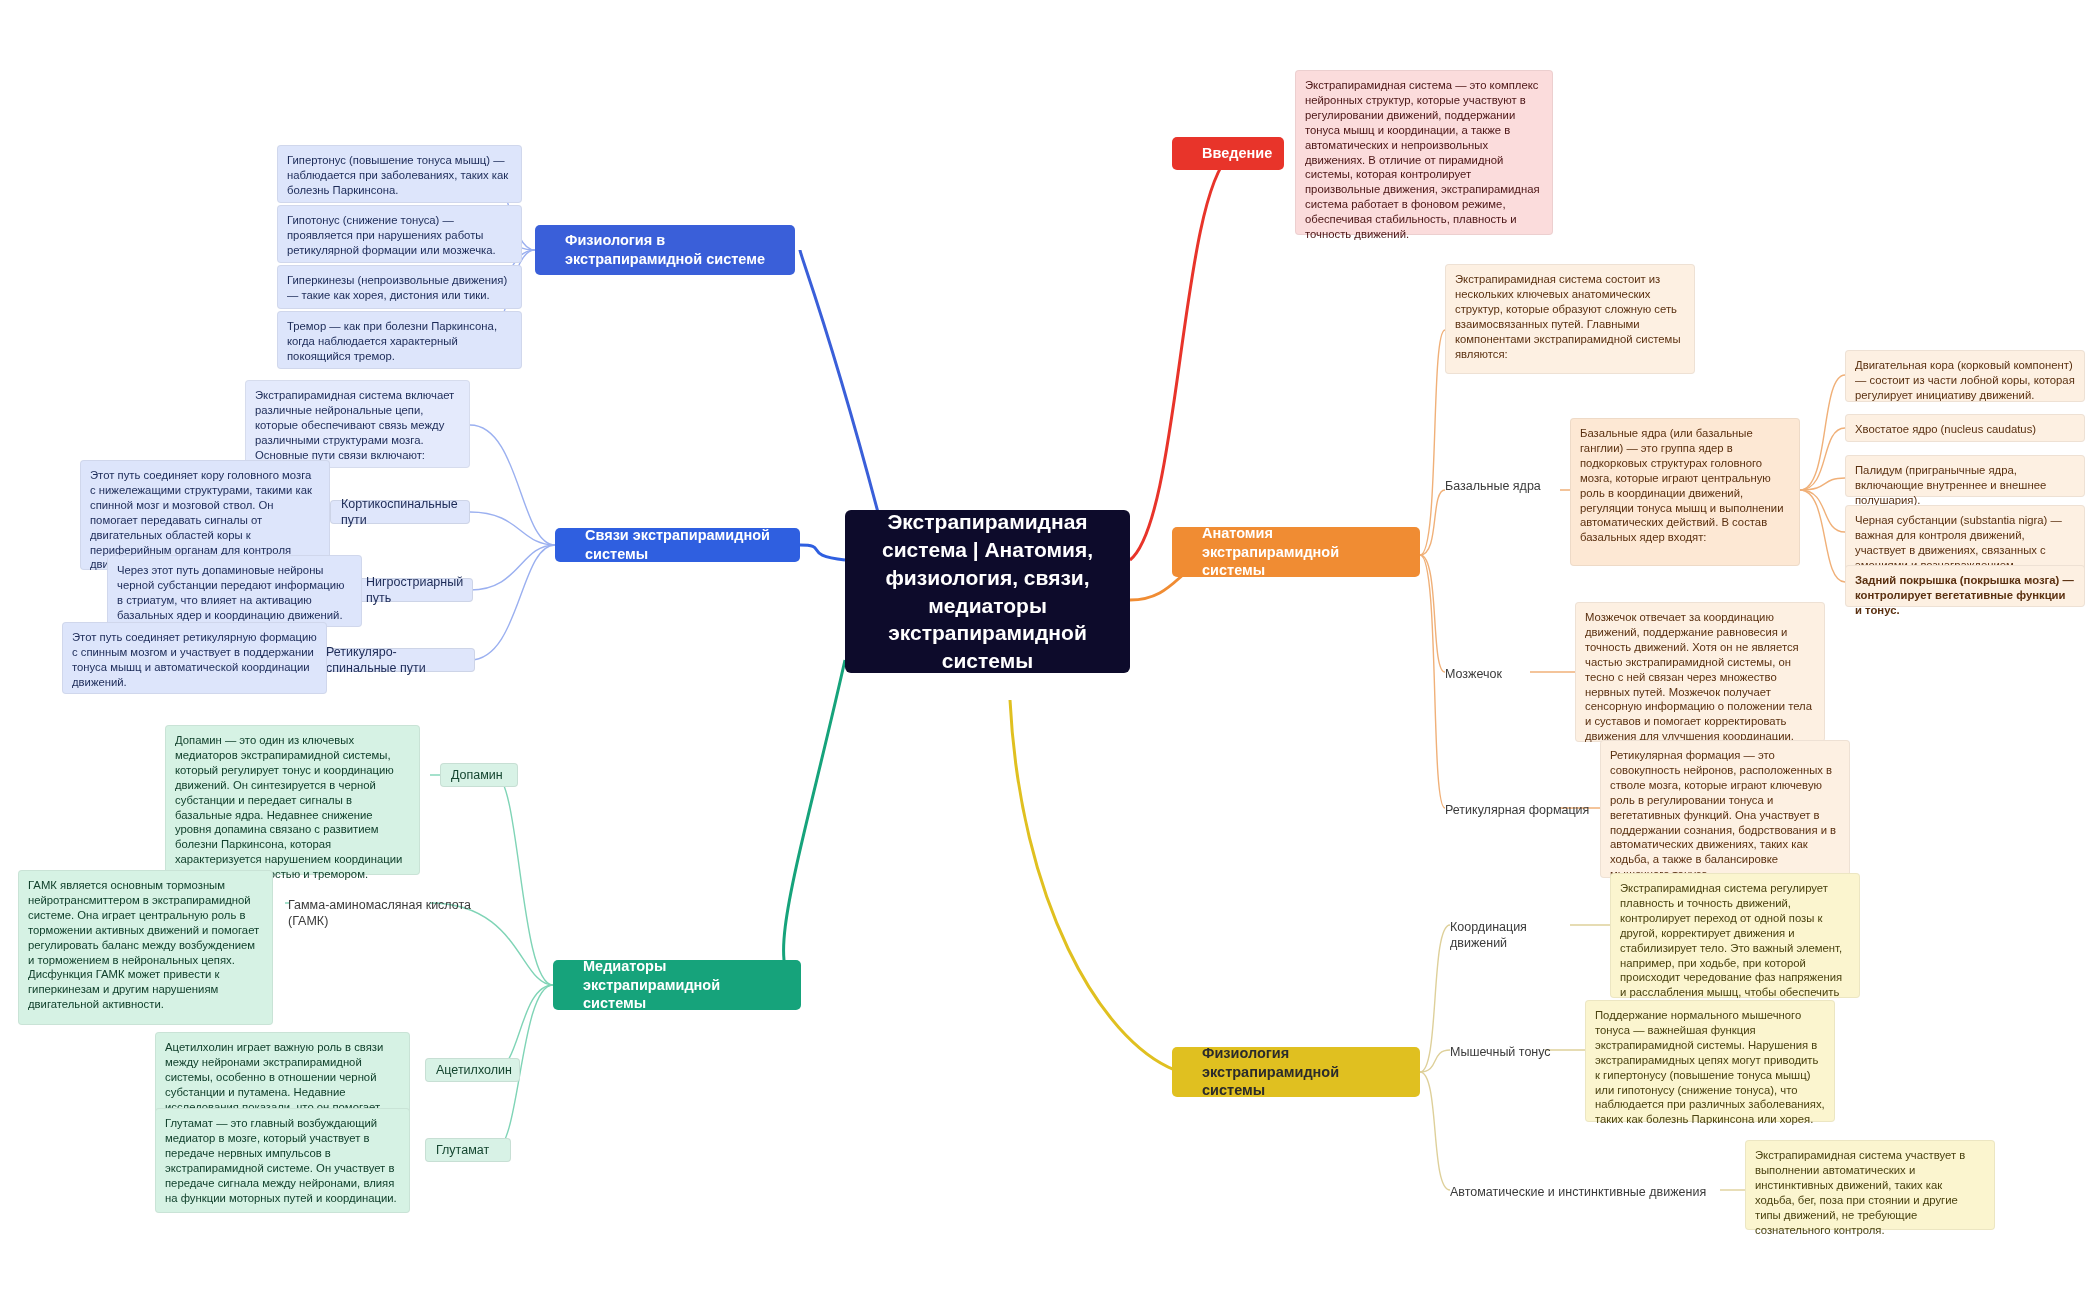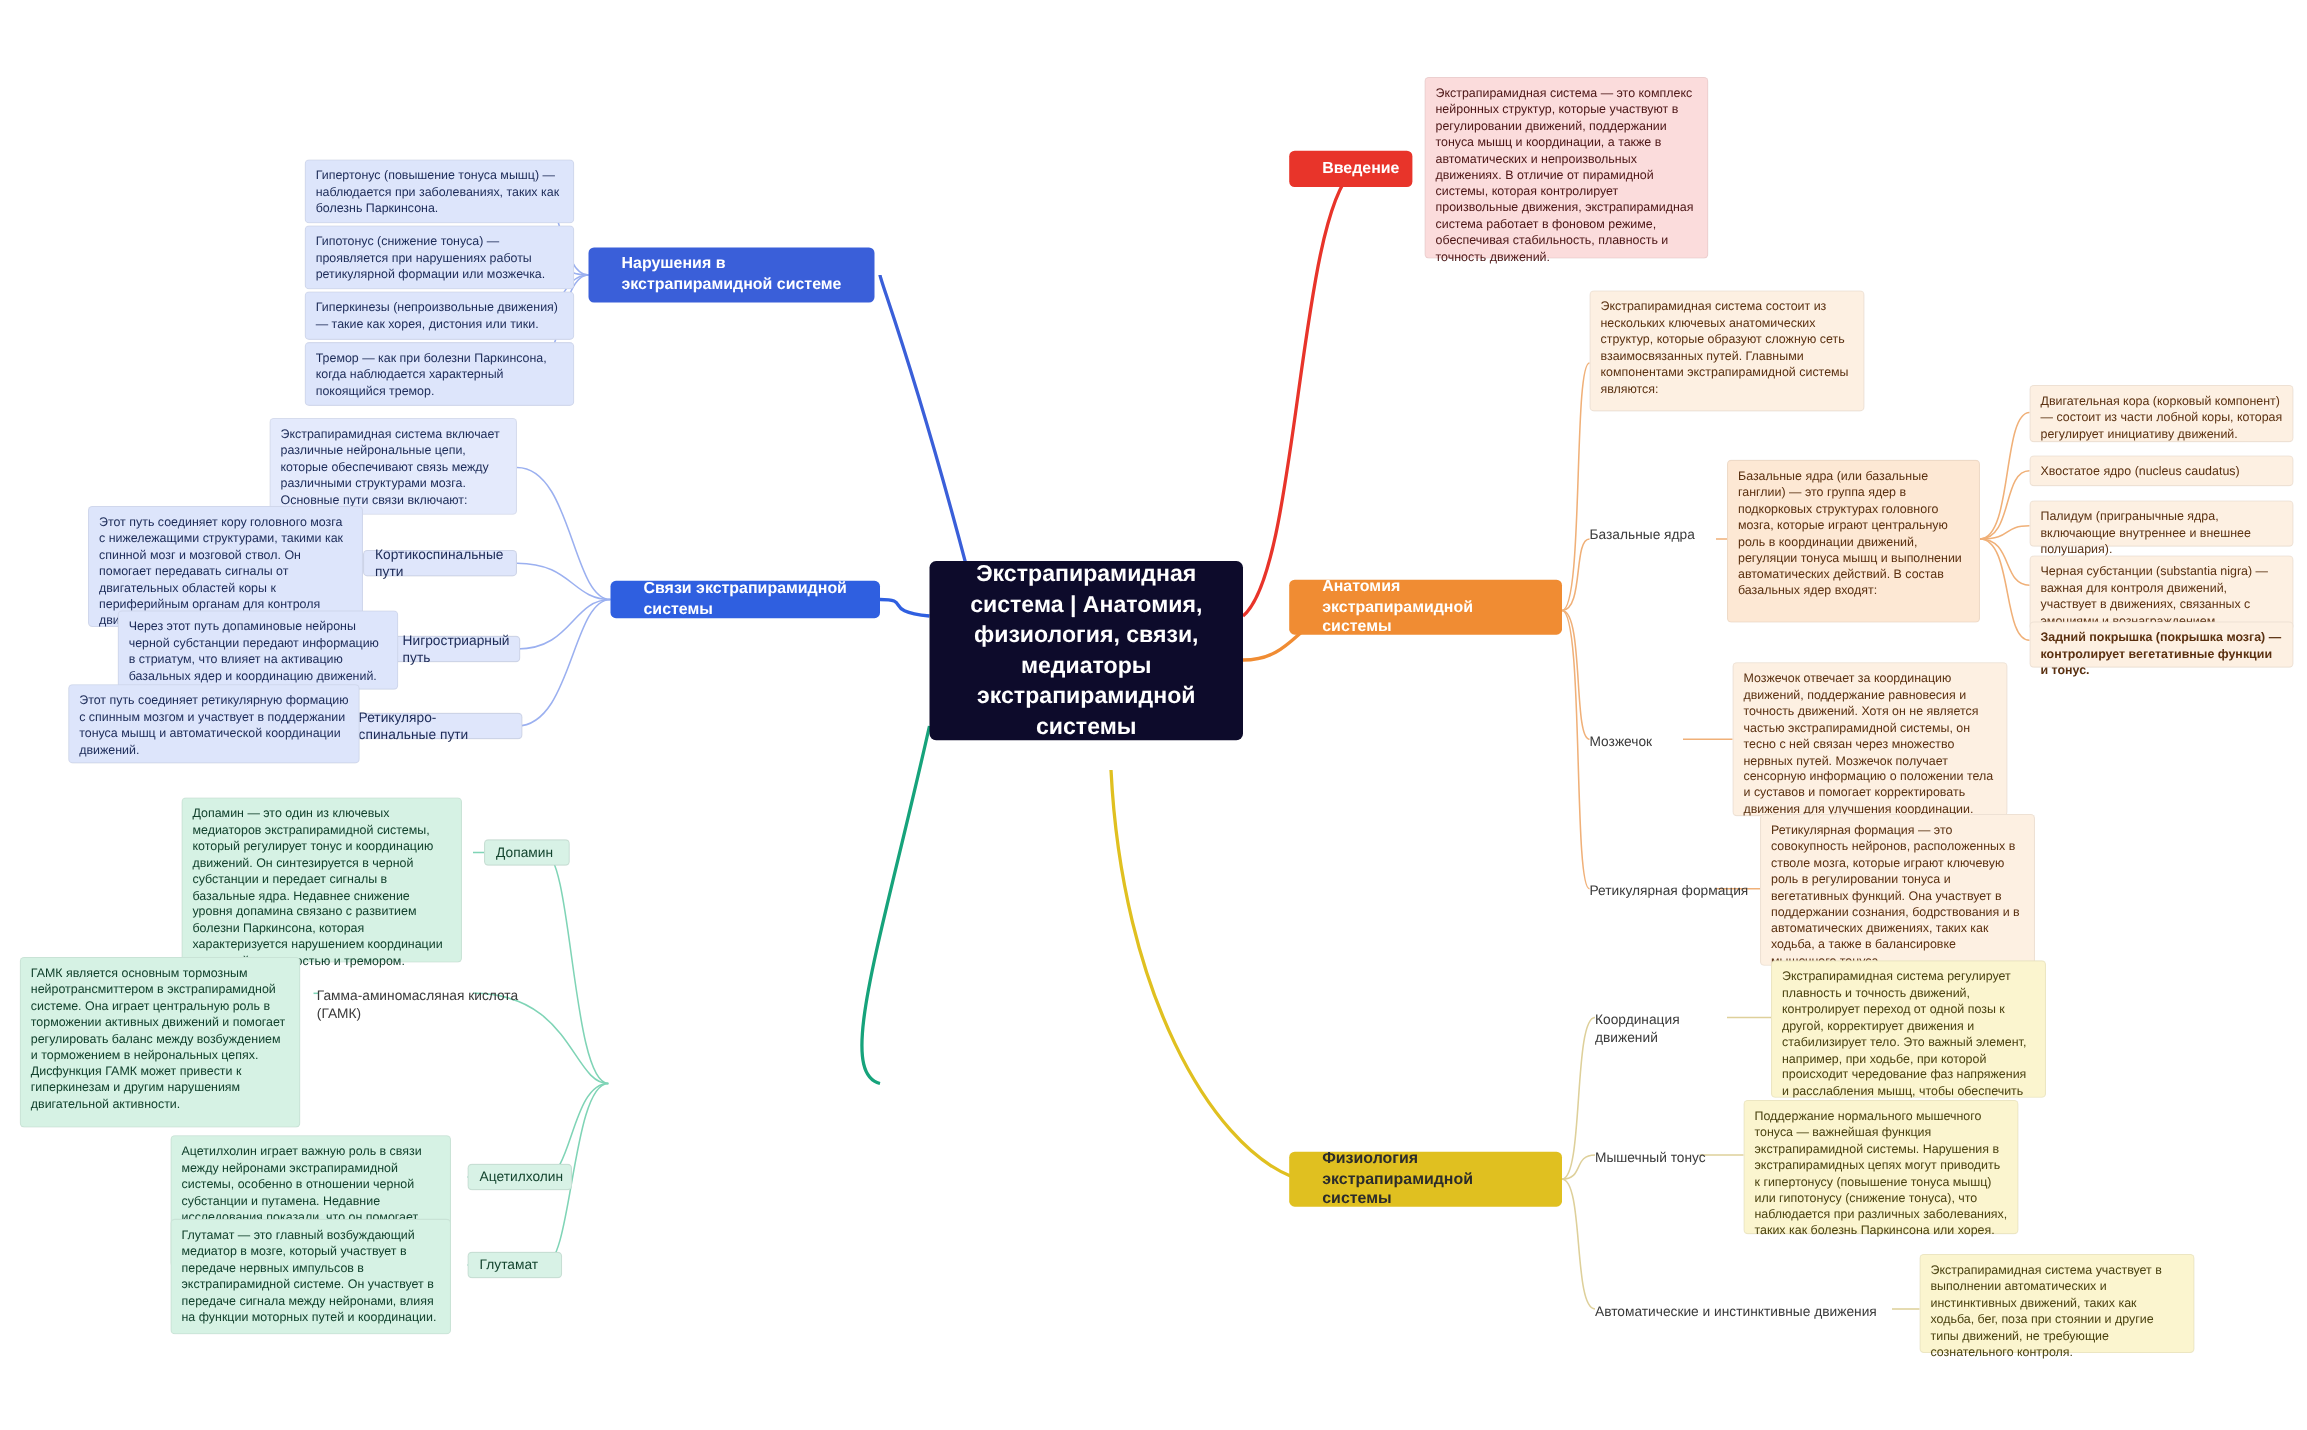--- a/index.html
+++ b/index.html
@@ -217,20 +217,23 @@
     <span>Поддержание нормального мышечного тонуса — важнейшая функция экстрапирамидной системы. Нарушения в экстрапирамидных цепях могут приводить к гипертонусу (повышение тонуса мышц) или гипотонусу (снижение тонуса), что наблюдается при различных заболеваниях, таких как болезнь Паркинсона или хорея.</span>
   </div>
 
   <div class="node pill plain" style="left:1450px; top:1178px; width:280px;">
     <span>Автоматические и инстинктивные движения</span>
   </div>
   <div class="node leaf yellow" style="left:1745px; top:1140px; width:250px; height:90px;">
     <span>Экстрапирамидная система участвует в выполнении автоматических и инстинктивных движений, таких как ходьба, бег, поза при стоянии и другие типы движений, не требующие сознательного контроля.</span>
   </div>
 
+  <div class="node branch mediator" style="left:553px; top:960px; width:248px; height:50px;">
+    <span>Медиаторы экстрапирамидной системы</span>
+  </div>
 
   <div class="node pill green" style="left:440px; top:763px; width:78px; height:24px;">
     <span>Допамин</span>
   </div>
   <div class="node leaf green" style="left:165px; top:725px; width:255px; height:150px;">
     <span>Допамин — это один из ключевых медиаторов экстрапирамидной системы, который регулирует тонус и координацию движений. Он синтезируется в черной субстанции и передает сигналы в базальные ядра. Недавнее снижение уровня допамина связано с развитием болезни Паркинсона, которая характеризуется нарушением координации движений, ригидностью и тремором.</span>
   </div>
 
   <div class="node pill plain" style="left:288px; top:891px; width:235px;">
     <span>Гамма-аминомасляная кислота (ГАМК)</span>
@@ -275,21 +278,21 @@
   </div>
 
   <div class="node pill blue" style="left:315px; top:648px; width:160px; height:24px;">
     <span>Ретикуляро-спинальные пути</span>
   </div>
   <div class="node leaf blue" style="left:30px; top:622px; width:265px; height:72px;">
     <span>Этот путь соединяет ретикулярную формацию с спинным мозгом и участвует в поддержании тонуса мышц и автоматической координации движений.</span>
   </div>
 
   <div class="node branch disorder" style="left:535px; top:225px; width:260px; height:50px;">
-    <span>Нарушения в экстрапирамидной системе</span>
+    <span>Физиология в экстрапирамидной системе</span>
   </div>
 
   <div class="node leaf blue" style="left:245px; top:145px; width:245px; height:58px;">
     <span>Гипертонус (повышение тонуса мышц) — наблюдается при заболеваниях, таких как болезнь Паркинсона.</span>
   </div>
   <div class="node leaf blue" style="left:245px; top:205px; width:245px; height:58px;">
     <span>Гипотонус (снижение тонуса) — проявляется при нарушениях работы ретикулярной формации или мозжечка.</span>
   </div>
   <div class="node leaf blue" style="left:245px; top:265px; width:245px; height:44px;">
     <span>Гиперкинезы (непроизвольные движения) — такие как хорея, дистония или тики.</span>

